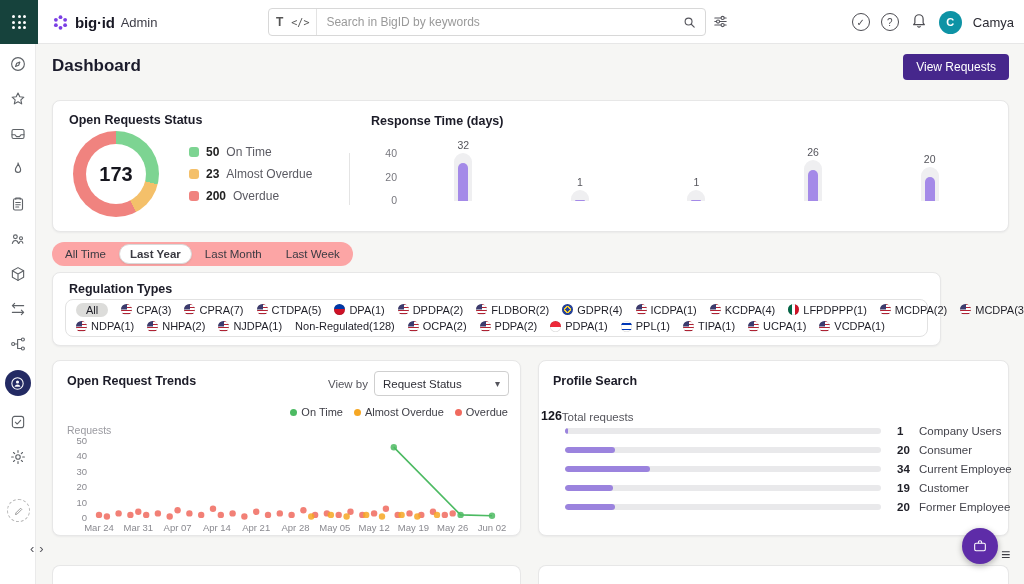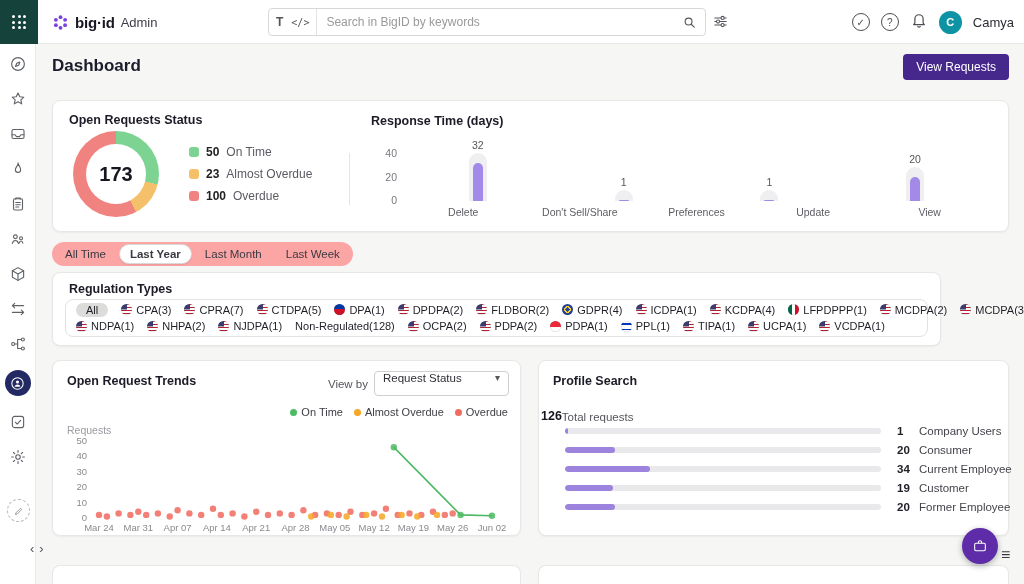--- a/index.html
+++ b/index.html
@@ -86,21 +86,21 @@
   .flag-eu { background:radial-gradient(circle at center, transparent 0 2.2px, #f8d12e 2.2px 3.4px, transparent 3.4px), #26439c; }
   .flag-mx { background:linear-gradient(90deg,#006847 33%,#fff 33% 66%,#ce1126 66%); }
   .flag-ph { background:linear-gradient(180deg,#0038a8 50%,#ce1126 50%); }
   .flag-sg { background:linear-gradient(180deg,#ed2939 50%,#fff 50%); }
   .flag-il { background:linear-gradient(180deg,#fff 0 2px,#0038b8 2px 3.5px,#fff 3.5px 7.5px,#0038b8 7.5px 9px,#fff 9px); }
 
   
   #card-trends { left:52px; top:360px; width:469px; height:176px;padding-left:22px; }
   .tr-title { position:absolute; left:14px; top:13px; }
   .viewby-lab { position:absolute; right:152px; top:17px; font-size:11.5px; color:#55555c; }
-  .viewby-sel { position:absolute; right:11px; top:10px; width:135px; height:25px; border:1px solid #cfcfcf; border-radius:4px; display:flex; align-items:flex-start; justify-content:space-between; padding:0 8px; font-size:11.5px; color:#2e2e36; cursor:pointer; background:#fff; }
+  .viewby-sel { position:absolute; right:11px; top:10px; width:135px; height:25px; border:1px solid #cfcfcf; border-radius:4px; display:flex; align-items:center; justify-content:space-between; padding:0 8px; font-size:11.5px; color:#2e2e36; cursor:pointer; background:#fff; }
   .viewby-chev { font-size:10px; color:#55555c; }
   .axis-caption { position:absolute; left:14px; top:47px; font-size:10.5px; color:#9b9ba1;margin-top:16px; }
   .trend-legend { position:absolute; right:12px; top:45px; display:flex; align-items:center; gap:11px; }
   .tl-item { display:flex; align-items:center; gap:4px; }
   .tl-dot { width:7px; height:7px; border-radius:50%; }
   .tl-lab { font-size:11px; color:#3d3d45; }
   .trend-svg { position:absolute; left:4px; top:62px; }
   .ax { font-size:9.5px; fill:#8a8a90; font-family:"Liberation Sans", sans-serif; }
 
   
@@ -293,21 +293,21 @@
           <span class="leg-val">50</span>
           <span class="leg-lab">On Time</span>
         </div>
         <div class="leg-row">
           <span class="leg-sw" style="background: rgb(244, 192, 106);"></span>
           <span class="leg-val">23</span>
           <span class="leg-lab">Almost Overdue</span>
         </div>
         <div class="leg-row">
           <span class="leg-sw" style="background: rgb(240, 131, 127);"></span>
-          <span class="leg-val">100</span>
+          <span class="leg-val">200</span>
           <span class="leg-lab">Overdue</span>
         </div>
       </div>
     <div class="v-divider"></div>
     <div class="card-title rt-title">Response Time (days)</div>
     <div class="rt-y">
         <span class="rt-tick">40</span>
         <span class="rt-tick">20</span>
         <span class="rt-tick">0</span>
       </div>
@@ -324,32 +324,31 @@
           </div>
           <div class="rt-val" style="bottom: 13px;">1</div>
         </div>
         <div class="rt-col">
           <div class="rt-track" style="height: 11px;">
             <div class="rt-fill" style="height: 1px;"></div>
           </div>
           <div class="rt-val" style="bottom: 13px;">1</div>
         </div>
         <div class="rt-col">
+          <div class="rt-track" style="height: 41px;">
+            <div class="rt-fill" style="height: 31px;"></div>
+          </div>
+          <div class="rt-val" style="bottom: 43px;">26</div>
+        </div>
+        <div class="rt-col">
           <div class="rt-track" style="height: 34px;">
             <div class="rt-fill" style="height: 24px;"></div>
           </div>
           <div class="rt-val" style="bottom: 36px;">20</div>
         </div>
-      </div>
-    <div class="rt-cats">
-        <div class="rt-cat">Delete</div>
-        <div class="rt-cat">Don't Sell/Share</div>
-        <div class="rt-cat">Preferences</div>
-        <div class="rt-cat">Update</div>
-        <div class="rt-cat">View</div>
       </div>
   </div>
 
   <div class="tabs">
       <button class="tab">All Time</button>
       <button class="tab tab-sel">Last Year</button>
       <button class="tab">Last Month</button>
       <button class="tab">Last Week</button>
     </div>
 

